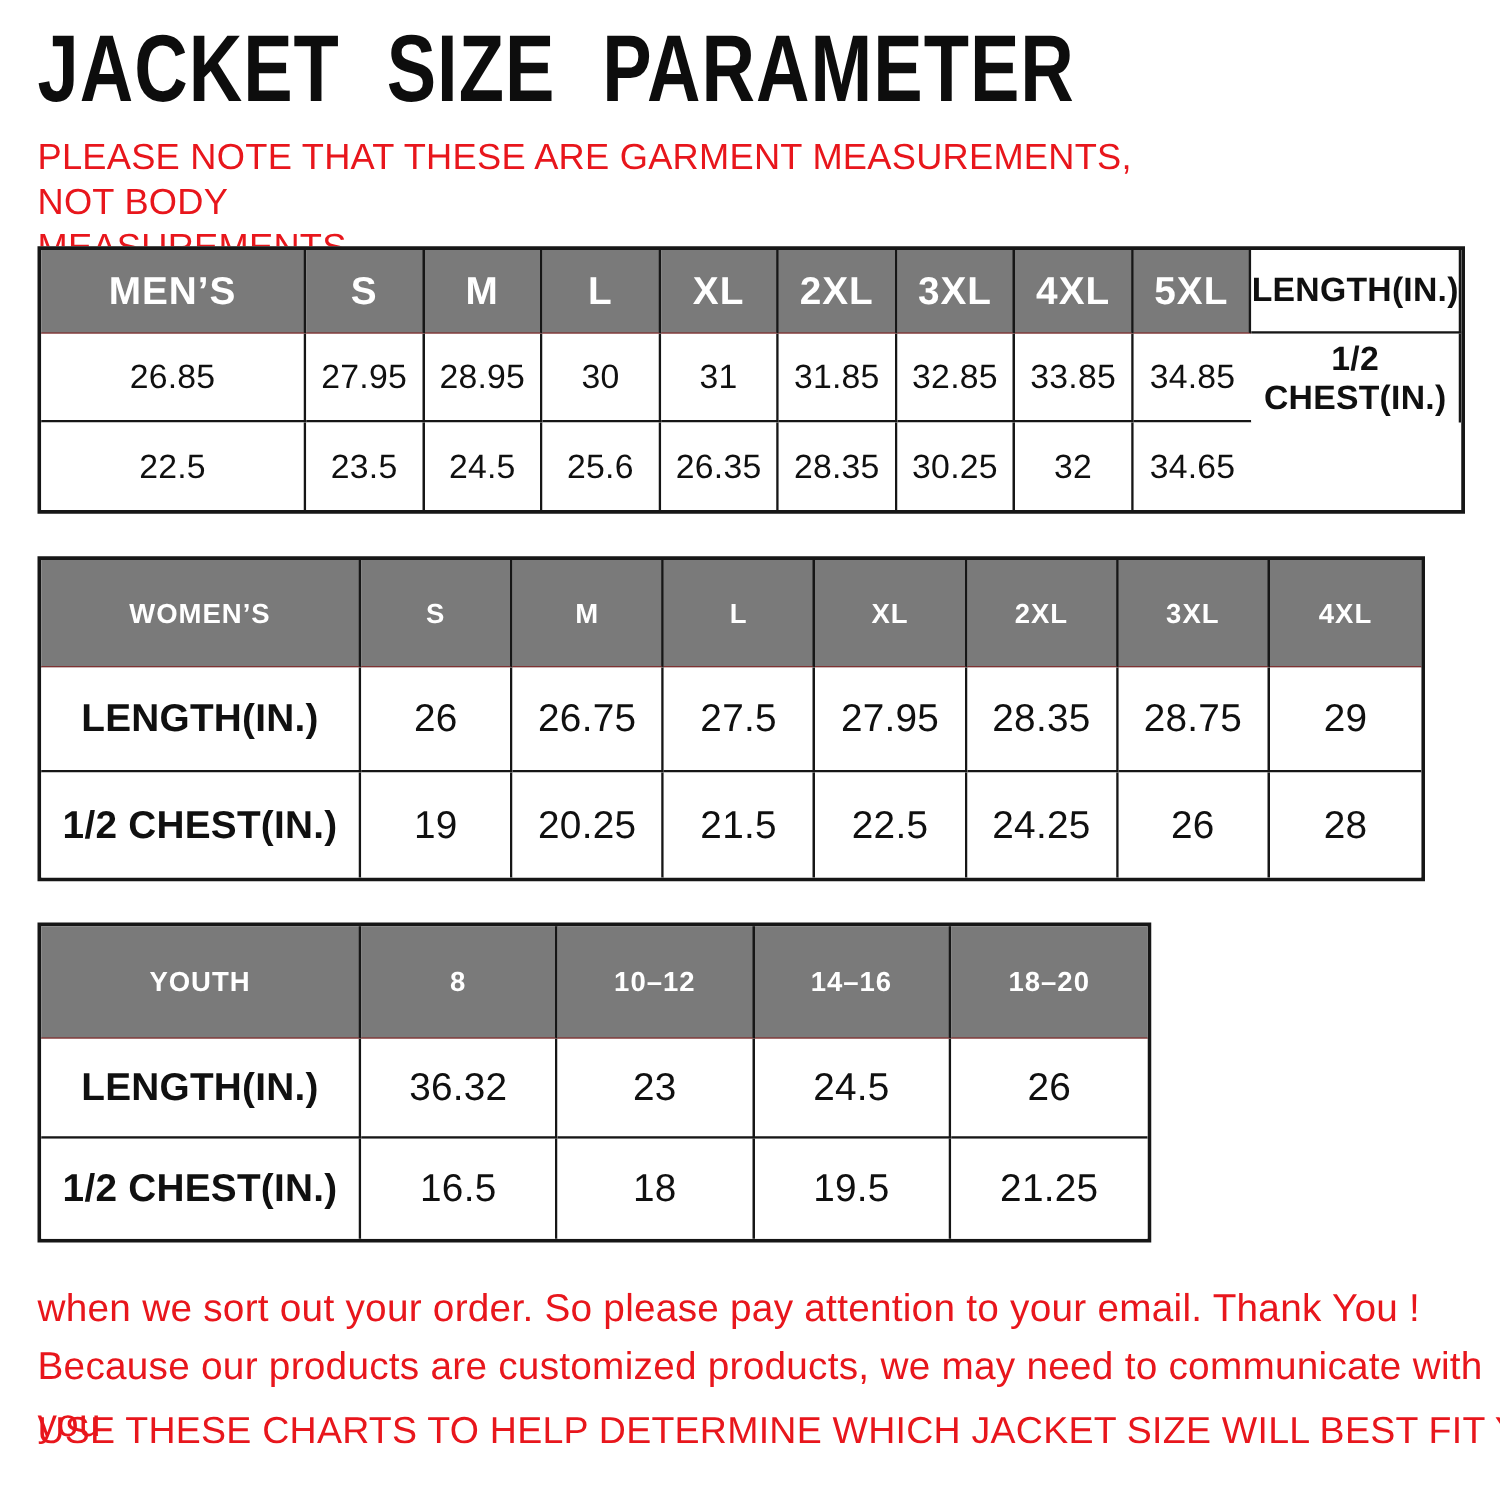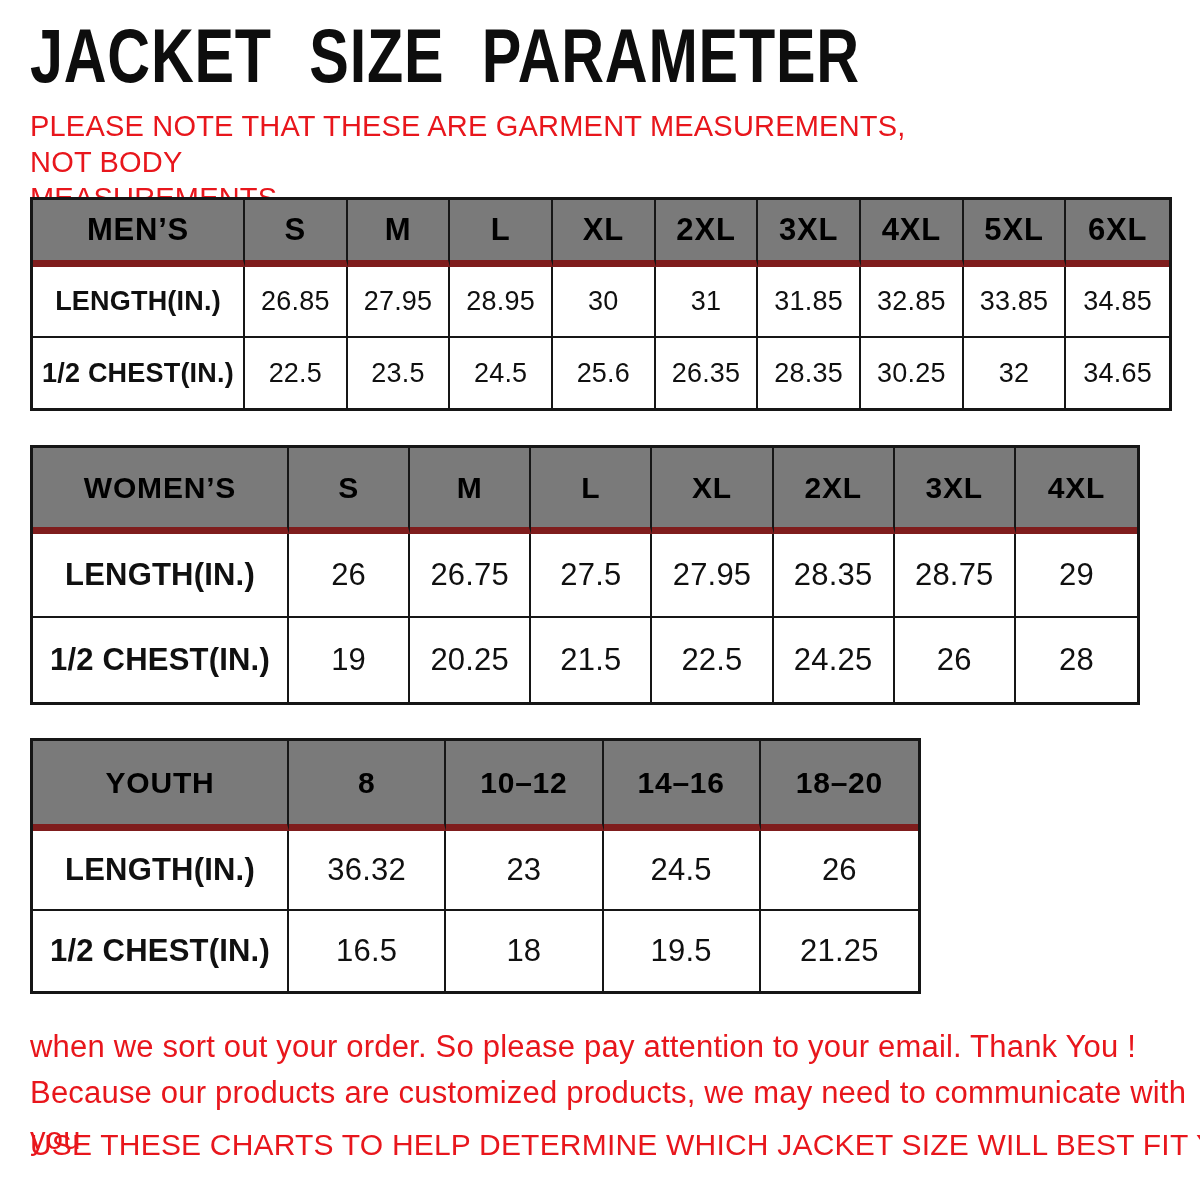--- a/index.html
+++ b/index.html
@@ -69,27 +69,27 @@
     align-items: center;
     justify-content: center;
     border-right: 2px solid #161616;
     border-bottom: 2px solid #161616;
     background: #ffffff;
     text-align: center;
     letter-spacing: 0.2px;
   }
   .cell.head {
     background: var(--header-gray, #7a7a7a);
-    color: #000000;
+    color: #ffffff;
     font-weight: 700;
-    border-bottom: 7px solid #7f1d1d;
+    border-bottom: 1px solid #7f1d1d;
     letter-spacing: 0.8px;
   }
   #table-mens .cell.head { font-size: 31px; }
-  #table-womens .cell.head, #table-youth .cell.head { font-size: 30px; }
+  #table-womens .cell.head, #table-youth .cell.head { font-size: 22px; }
   .cell.rowlabel { font-weight: 700; }
   .cell.lastcol { border-right: none; }
   .cell.lastrow { border-bottom: none; }
   .footer-paragraph {
     position: absolute;
     left: 30px;
     top: 1024px;
     width: 1160px;
     font-size: 31px;
     line-height: 46px;
@@ -122,21 +122,20 @@
   <div id="table-mens" class="size-table">
       <div class="cell head rowlabel">MEN’S</div>
       <div class="cell head">S</div>
       <div class="cell head">M</div>
       <div class="cell head">L</div>
       <div class="cell head">XL</div>
       <div class="cell head">2XL</div>
       <div class="cell head">3XL</div>
       <div class="cell head">4XL</div>
       <div class="cell head">5XL</div>
-      <div class="cell head lastcol">6XL</div>
       <div class="cell rowlabel">LENGTH(IN.)</div>
       <div class="cell">26.85</div>
       <div class="cell">27.95</div>
       <div class="cell">28.95</div>
       <div class="cell">30</div>
       <div class="cell">31</div>
       <div class="cell">31.85</div>
       <div class="cell">32.85</div>
       <div class="cell">33.85</div>
       <div class="cell lastcol">34.85</div>

